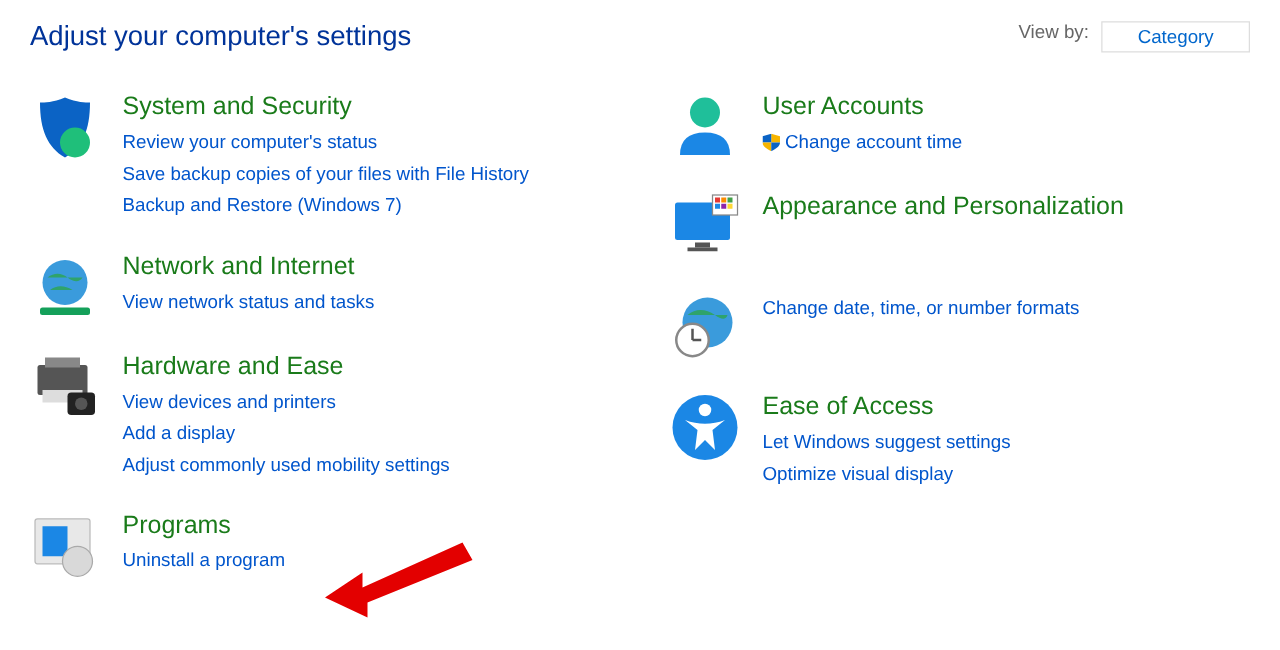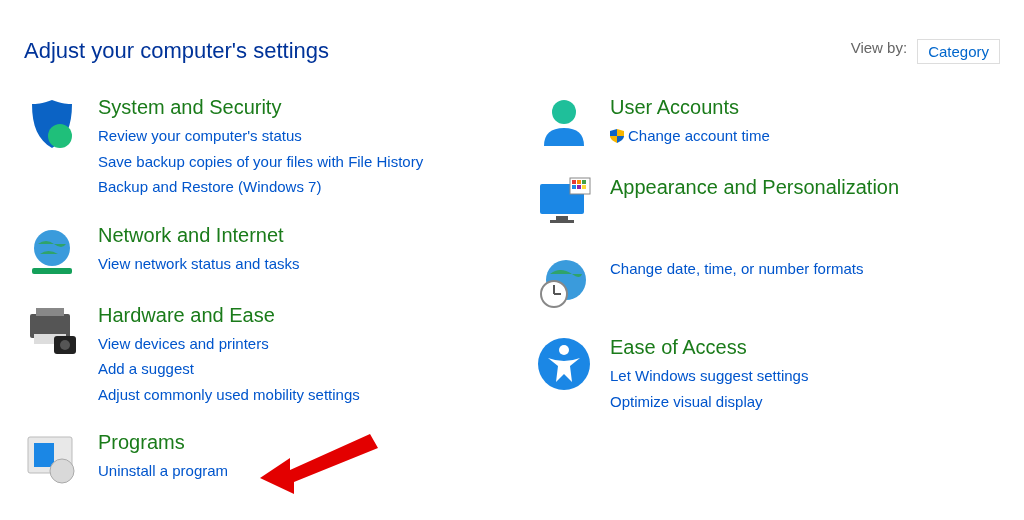--- a/index.html
+++ b/index.html
@@ -13,38 +13,37 @@
     width: 1024px;
     height: 520px;
     overflow: hidden;
     position: relative;
   }
   .header {
     display: flex;
     justify-content: space-between;
     align-items: center;
     margin-bottom: 32px;
-    margin-top: 22px;
   }
   .title {
     color: #003399;
     font-size: 22px;
     font-weight: 400;
   }
   .viewby {
     display: flex;
     align-items: flex-start;
     gap: 10px;
     font-size: 15px;
   }
   .viewby-label { color: #666; }
   .viewby-value {
     color: #0066cc;
     border: 1px solid #ddd;
-    padding: 3px 10px;
+    padding: 3px 28px;
     cursor: pointer;
   }
   .columns {
     display: flex;
     gap: 48px;
   }
   .col { flex: 1; }
   .category {
     display: flex;
     gap: 18px;
@@ -134,21 +133,21 @@
             <rect x="6" y="10" width="40" height="24" rx="2" fill="#555"></rect>
             <rect x="12" y="4" width="28" height="8" fill="#888"></rect>
             <rect x="10" y="30" width="32" height="10" fill="#ddd"></rect>
             <rect x="30" y="32" width="22" height="18" rx="3" fill="#222"></rect>
             <circle cx="41" cy="41" r="5" fill="#555"></circle>
           </svg>
       </div>
       <div class="cattext">
         <div class="catname">Hardware and Ease</div>
         <div class="catlink">View devices and printers</div>
-        <div class="catlink">Add a suggest</div>
+        <div class="catlink">Add a display</div>
         <div class="catlink">Adjust commonly used mobility settings</div>
       </div>
     </div>
 
     <div class="category">
       <div class="caticon">
         <svg viewBox="0 0 56 56">
             <rect x="4" y="6" width="44" height="36" rx="2" fill="#e8e8e8" stroke="#bbb"></rect>
             <rect x="10" y="12" width="20" height="24" fill="#1b87e5"></rect>
             <circle cx="38" cy="40" r="12" fill="#d9d9d9" stroke="#aaa"></circle>

